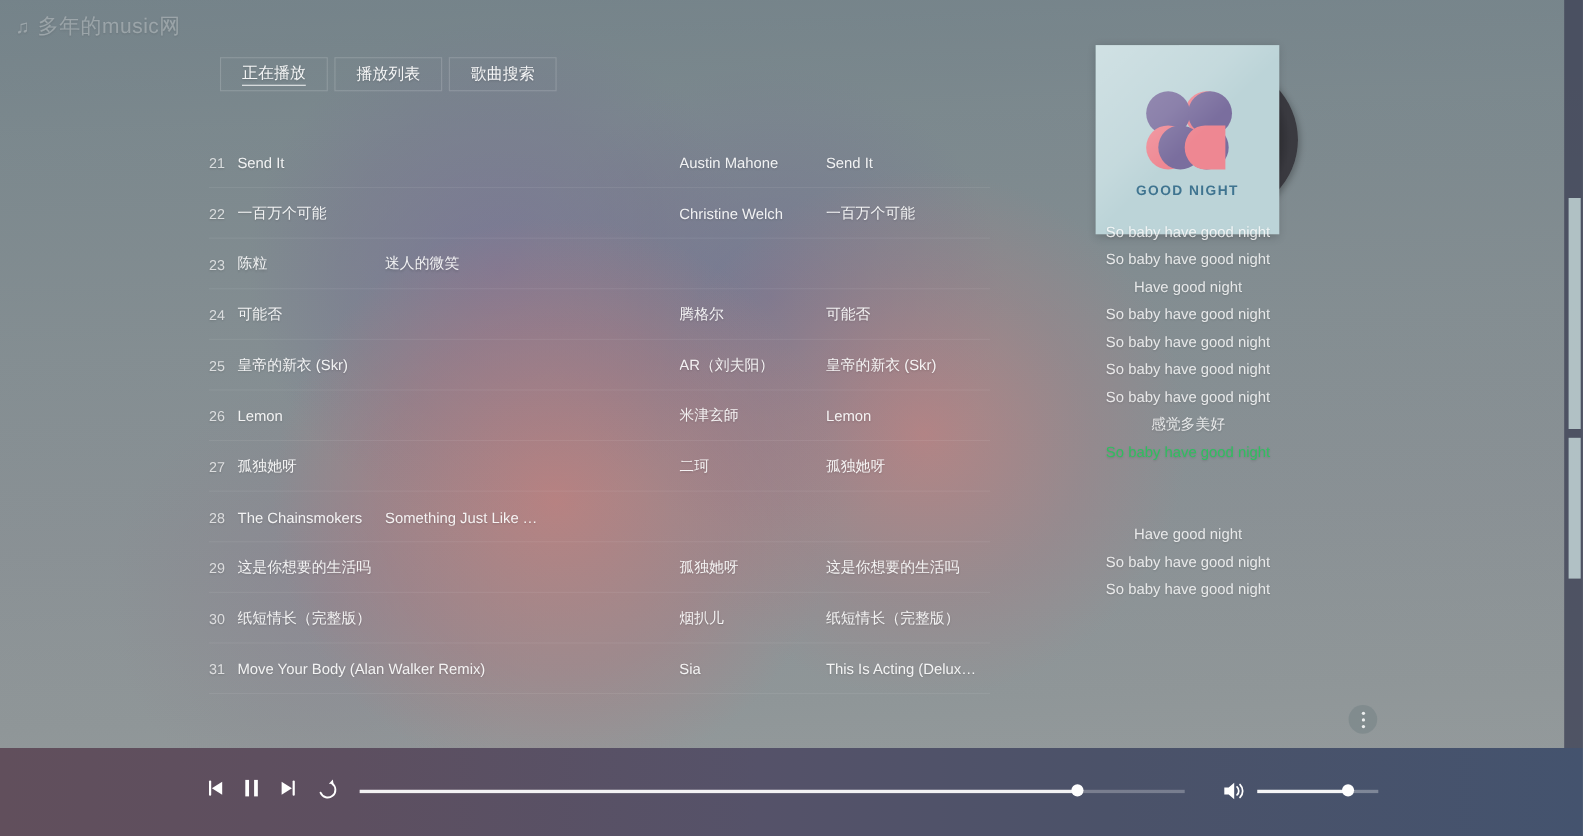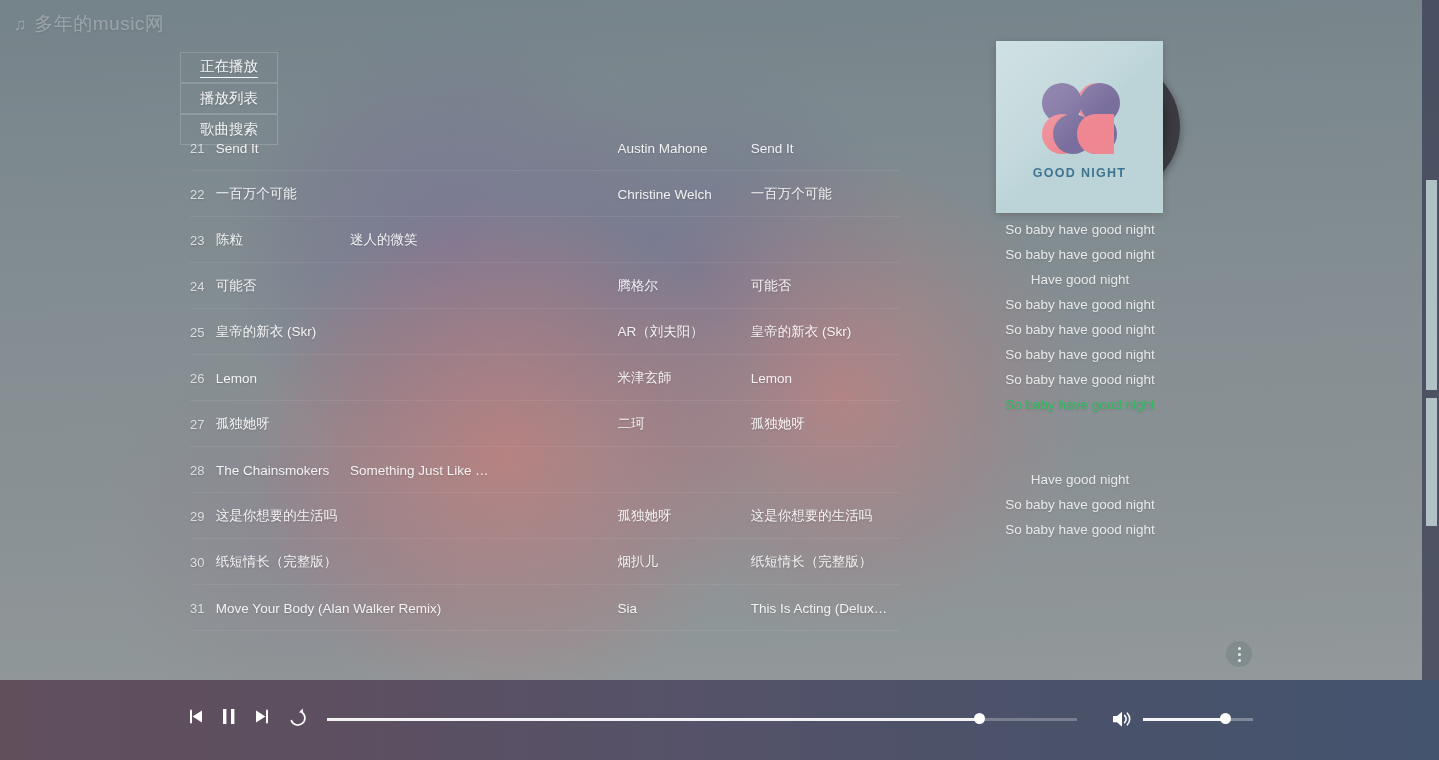--- a/index.html
+++ b/index.html
@@ -31,21 +31,21 @@
   #header { position:absolute; left:0; top:0; width:1439px; height:46px; }
   #brand {
     position:absolute; left:14px; top:11px;
     display:flex; align-items:center; gap:7px;
     font-size:19px; color:rgba(255,255,255,.30);
     letter-spacing:.5px; text-shadow:0 1px 2px rgba(0,0,0,.10);
   }
   #brand .note { font-size:17px; line-height:1; color:rgba(255,255,255,.30); }
 
   
-  #tabs { position:absolute; left:180px; top:52px; display:flex;flex-direction:column; }
+  #tabs { position:absolute; left:200px; top:52px; display:flex; }
   .tab {
     width:98px; height:31px;
     display:flex; align-items:center; justify-content:center;
     font-size:14.5px; color:rgba(255,255,255,.92);
     border:1px solid rgba(255,255,255,.17);
     margin-right:6px; cursor:pointer; background:transparent;
     text-shadow:0 1px 2px rgba(0,0,0,.16);
   }
   .tab.active .tab-label { border-bottom:1px solid rgba(255,255,255,.92); padding-bottom:1px; }
 
@@ -101,21 +101,21 @@
   #bl-bl2{ left:11px; top:31px; background:#7a6e9e; }
   #bl-br { left:35px; top:31px; background:#7a6e9e; }
   #bl-br2{ left:35px; top:31px; background:#ee8792; width:37px; border-radius:50% 0 0 50%; }
   #cover-title {
     position:absolute; left:0; right:0; top:125px; text-align:center;
     font-size:12.5px; letter-spacing:1.3px; color:#3f7490; font-weight:600;
   }
 
   
   #lyrics {
-    position:absolute; left:960px; top:217px; width:240px; height:432px;
+    position:absolute; left:960px; top:198px; width:240px; height:432px;
     overflow:hidden; text-align:center;
   }
   .lyric {
     height:25px; line-height:25px; font-size:13.5px;
     color:rgba(255,255,255,.82); text-shadow:0 1px 2px rgba(0,0,0,.14);
     white-space:nowrap;
   }
   .lyric.active { color:#2fbf5f; }
   .lyric.blank { color:transparent; }
 
@@ -265,20 +265,21 @@
 </div>
 
 <div id="lyrics">
   <div class="lyric">So baby have good night</div>
   <div class="lyric">So baby have good night</div>
   <div class="lyric">Have good night</div>
   <div class="lyric">So baby have good night</div>
   <div class="lyric">So baby have good night</div>
   <div class="lyric">So baby have good night</div>
   <div class="lyric">So baby have good night</div>
+  <div class="lyric">感觉多美好</div>
   <div class="lyric active">So baby have good night</div>
   <div class="lyric blank"></div>
   <div class="lyric blank"></div>
   <div class="lyric">Have good night</div>
   <div class="lyric">So baby have good night</div>
   <div class="lyric">So baby have good night</div>
   <div class="lyric blank"></div>
   <div class="lyric blank"></div>
 
 </div>

